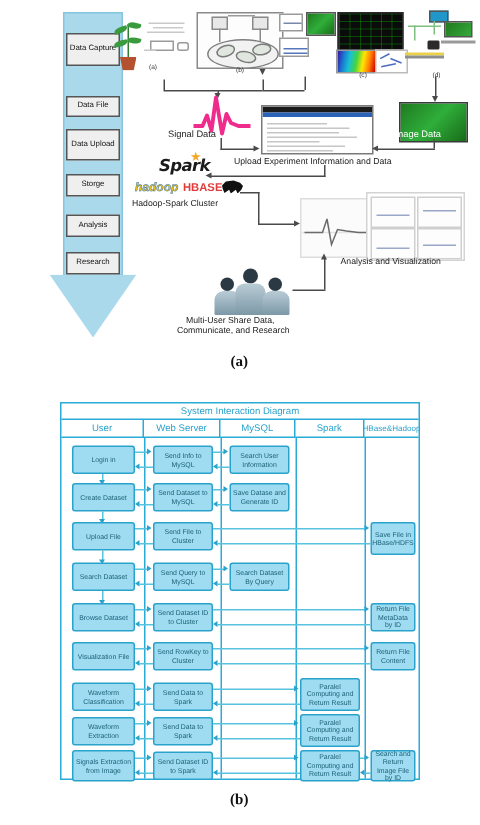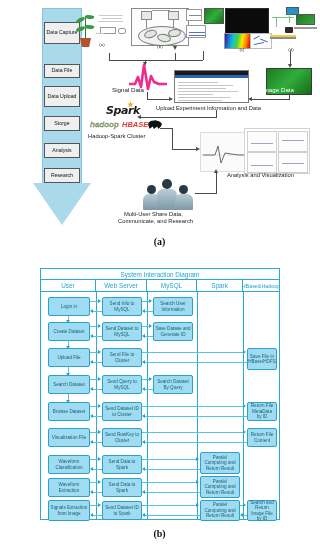--- a/index.html
+++ b/index.html
@@ -64,21 +64,21 @@
   .browserwin .tb{position:absolute;left:0;top:0;width:100%;height:4px;background:#1b1b1b;}
   .browserwin .nb{position:absolute;left:0;top:4px;width:100%;height:3px;background:#2a63b8;}
   .browserwin .ln{position:absolute;height:.8px;background:#c6c6c6;}
 
   .sparklogo{position:absolute;font-family:"DejaVu Sans",sans-serif;font-style:italic;
       font-weight:bold;font-size:11px;color:#1b1b1b;letter-spacing:-.4px;}
   .sparkstar{position:absolute;width:7px;height:7px;background:#f5a623;
       clip-path:polygon(50% 0,61% 35%,98% 35%,68% 57%,79% 91%,50% 70%,21% 91%,32% 57%,2% 35%,39% 35%);}
   .hadooplogo{position:absolute;font-weight:bold;font-size:8px;color:#f0c419;
       -webkit-text-stroke:.3px #2a6ebb;font-style:italic;}
-  .hbaselogo{position:absolute;font-weight:bold;font-size:7.5px;color:#e23b3b;font-style:italic;}
+  .hbaselogo{position:absolute;font-weight:bold;font-size:7.5px;color:#e23b3b;}
   .elephant{position:absolute;width:14px;height:9px;background:#111;
       clip-path:polygon(0 40%,18% 12%,55% 4%,86% 20%,100% 45%,92% 72%,74% 100%,66% 72%,42% 100%,34% 72%,12% 96%,4% 68%);}
 
   .analysisimg{position:absolute;background:#fbfbfb;border:1px solid #ddd;overflow:hidden;}
   .panelgrid{position:absolute;background:#fff;border:1px solid #d3d3d3;}
   .panelgrid .p{position:absolute;background:#fdfdfd;border:.6px solid #cfcfcf;}
   .panelgrid .p b{position:absolute;display:block;background:#9aa7c7;height:.7px;}
 
   .people{position:absolute;}
   .people .h{position:absolute;border-radius:50%;background:#2b3944;}

